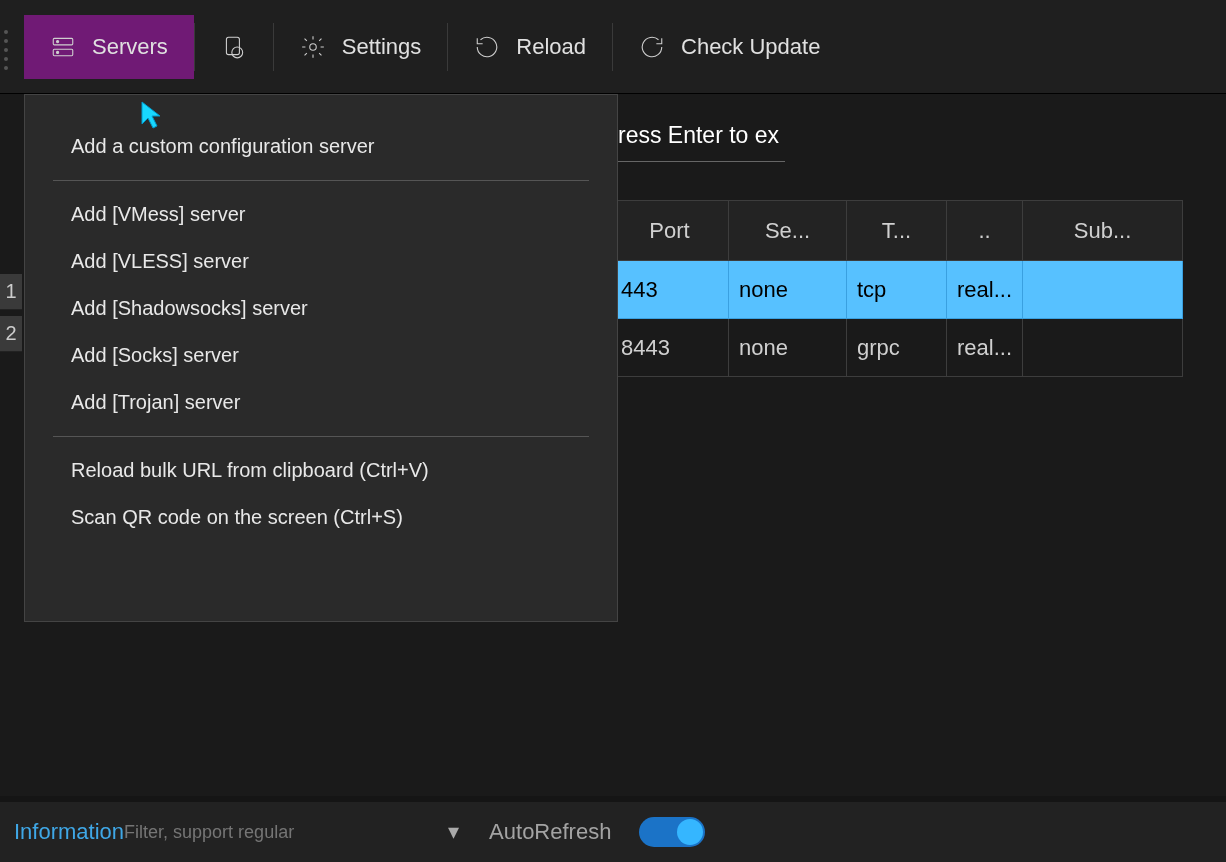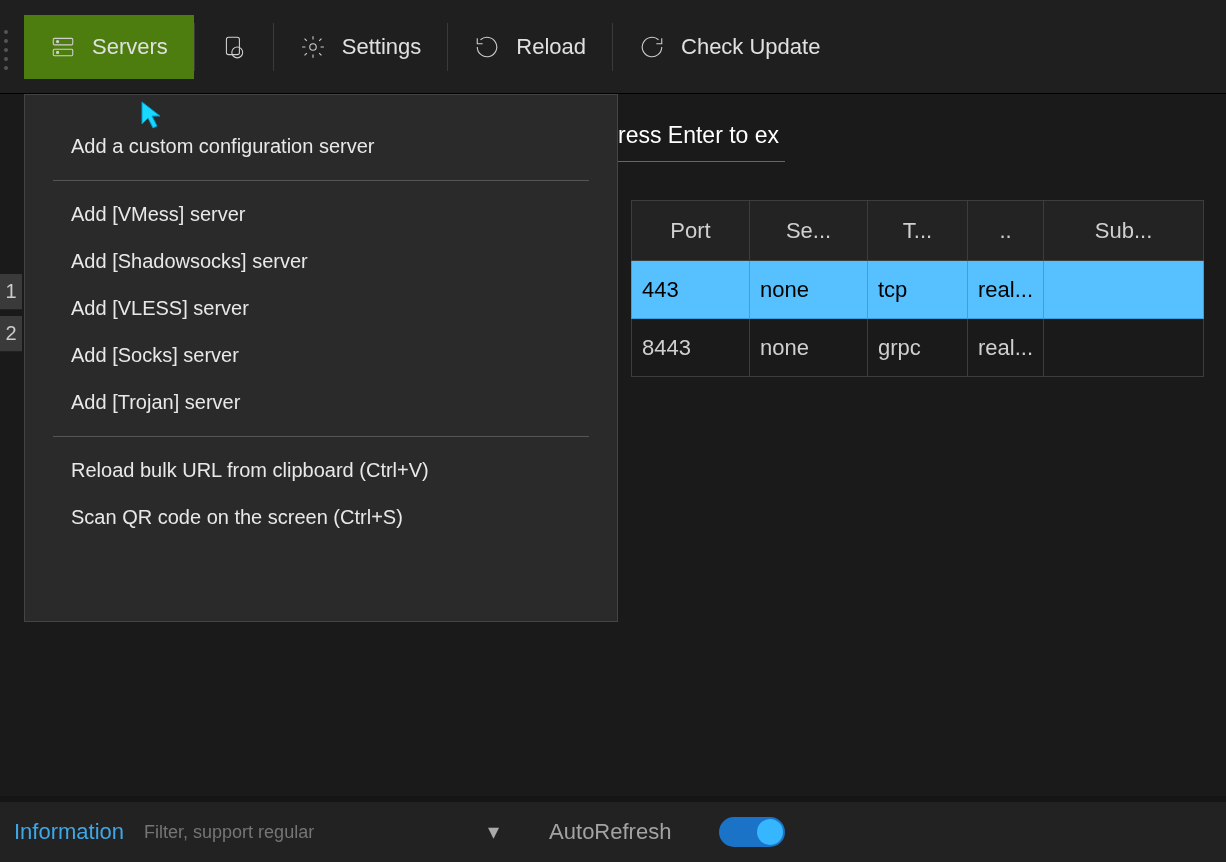--- a/index.html
+++ b/index.html
@@ -26,21 +26,21 @@
     display: flex;
     align-items: center;
     gap: 16px;
     padding: 0 26px;
     height: 64px;
     color: #e0e0e0;
     cursor: pointer;
     position: relative;
   }
   .toolbar-item.active {
-    background: #4d7c0f;
+    background: #701a75;
   }
   .tool-sep {
     width: 1px;
     height: 48px;
     background: #3a3a3a;
   }
   .toolbar-icon {
     width: 26px;
     height: 26px;
     display: flex;
@@ -94,21 +94,21 @@
     color: #ffffff;
     font-size: 23px;
     border-bottom: 1px solid #666;
     padding-bottom: 12px;
     padding-right: 6px;
   }
 
   
   .grid {
     position: absolute;
-    left: 631px;
+    left: 610px;
     top: 106px;
     border-collapse: collapse;
   }
   .grid th, .grid td {
     border: 1px solid #3d3d3d;
     padding: 8px 10px;
     text-align: left;
     font-weight: normal;
     color: #d0d0d0;
     white-space: nowrap;
@@ -146,21 +146,20 @@
     position: absolute;
     left: 0;
     right: 0;
     bottom: 0;
     height: 66px;
     border-top: 6px solid #151515;
     background: #222;
     display: flex;
     align-items: center;
     padding: 0 14px;
-    gap: 20px;
     font-size: 22px;
   }
   .info-label { color: #3fa7e6; }
   .filter-box {
     background: transparent;
     border: none;
     color: #888;
     font-size: 18px;
     width: 330px;
     outline: none;
@@ -305,22 +304,22 @@
         <td></td>
       </tr>
     </tbody>
   </table>
 </div>
 
 <div class="dropdown">
   <div class="dd-item">Add a custom configuration server</div>
   <div class="dd-sep"></div>
   <div class="dd-item">Add [VMess] server</div>
+  <div class="dd-item">Add [VLESS] server</div>
   <div class="dd-item">Add [Shadowsocks] server</div>
-  <div class="dd-item">Add [VLESS] server</div>
   <div class="dd-item">Add [Socks] server</div>
   <div class="dd-item">Add [Trojan] server</div>
   <div class="dd-sep"></div>
   <div class="dd-item">Reload bulk URL from clipboard (Ctrl+V)</div>
   <div class="dd-item">Scan QR code on the screen (Ctrl+S)</div>
 </div>
 
 <svg class="fake-cursor" width="26" height="30" viewBox="0 0 26 30">
   <path d="M2 2 L2 24 L8 18 L13 28 L17 26 L12 16 L20 16 Z" fill="#18d8ff" stroke="#0099cc" stroke-width="1"></path>
 </svg>

